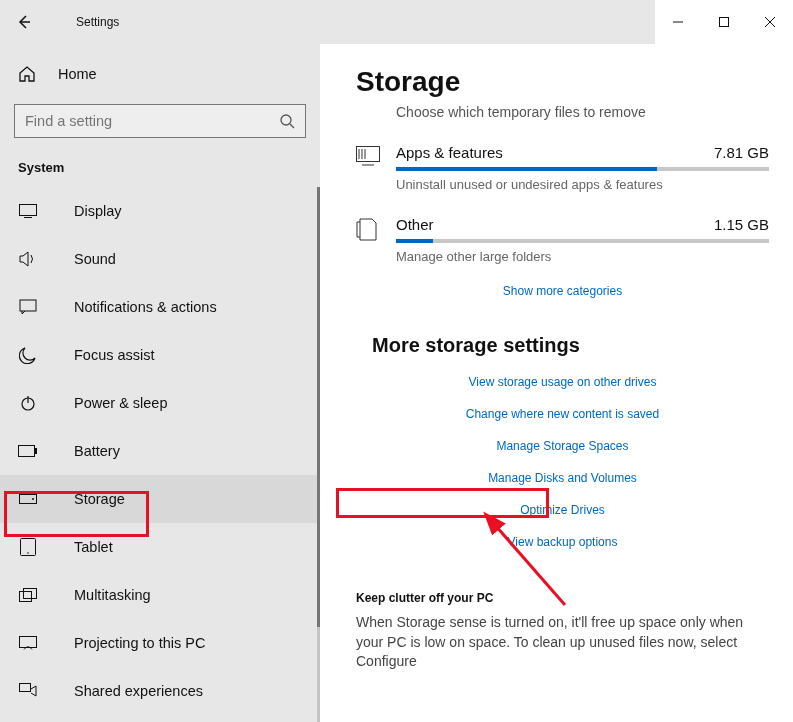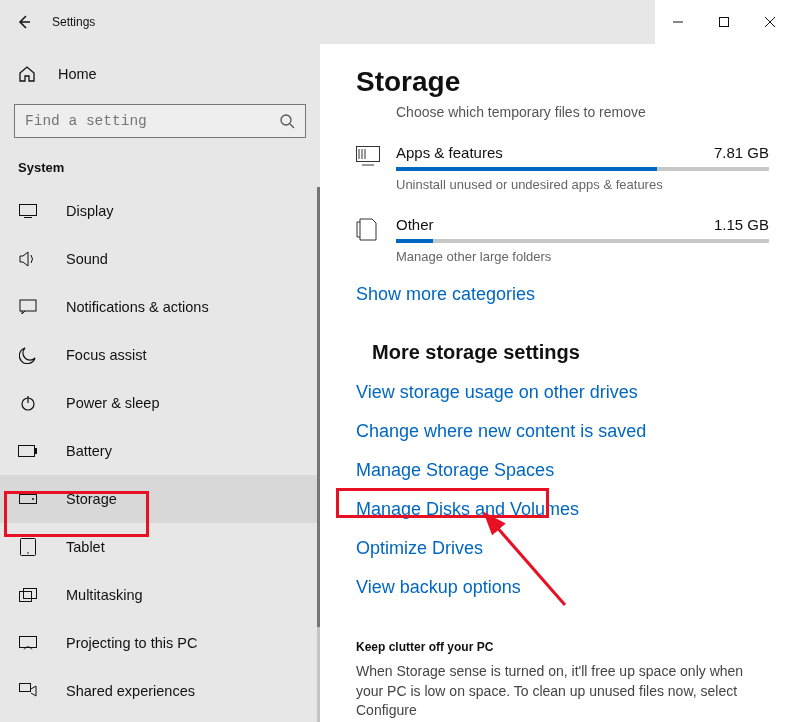--- a/index.html
+++ b/index.html
@@ -1,48 +1,48 @@
 <!DOCTYPE html>
 <html><head>
 <meta charset="utf-8">
 <style>
   * { box-sizing: border-box; margin: 0; padding: 0; font-family: "Segoe UI", sans-serif; }
   body { width: 793px; height: 722px; background: #fff; overflow: hidden; position: relative; }
   .window { display: flex; flex-direction: column; height: 100%; }
-  .titlebar { display: flex; align-items: center; height: 44px; background: #e7e7e7; }
+  .titlebar { display: flex; align-items: center; height: 44px; background: #e7e7e7; gap: 24px; }
   .titlebar .back { width: 48px; display:flex; align-items:center; justify-content:center; height:100%; }
   .titlebar .title { font-size: 12px; color: #111; padding-left: 4px; }
   .winctrls { margin-left: auto; display:flex; }
   .winctrls div { width: 46px; height: 44px; display:flex; align-items:center; justify-content:center; background:#fff; }
   .body { display:flex; flex:1; overflow:hidden; }
   .sidebar { width: 320px; background: #e7e7e7; padding: 10px 0 0 0; display:flex; flex-direction:column; }
   .home-row { display:flex; align-items:center; height: 40px; padding-left: 18px; gap: 22px; font-size: 14.5px; color:#111; }
   .search-wrap { margin: 10px 14px 12px 14px; }
   .search { width: 100%; height: 34px; border: 1px solid #767676; background:#eee; display:flex; align-items:center; padding: 0 10px; }
-  .search input { flex:1; border:none; background:transparent; outline:none; font-size:14.5px; color:#555;font-family:Liberation Mono, monospace; }
+  .search input { flex:1; border:none; background:transparent; outline:none; font-size:14.5px; color:#555; }
   .section-hdr { padding: 10px 0 6px 18px; font-size: 13px; font-weight:600; color:#111; }
   .nav { flex:1; overflow:hidden; margin-top: 6px; }
   .nav-scroll { height: 100%; overflow: hidden; position:relative; }
   .scrolltrack { position:absolute; right:0; top:0; bottom:0; width:3px; background: #c4c4c4; }
   .scrollthumb { position:absolute; right:0; top:0; width:3px; height: 440px; background:#767676; }
-  .nav-item { display:flex; align-items:center; height: 48px; padding-left: 18px; gap: 28px; font-size: 14.5px; color:#111; }
+  .nav-item { display:flex; align-items:center; height: 48px; padding-left: 18px; gap: 36px; font-size: 14.5px; color:#111; }
   .nav-item.active { background: #d8d8d8; }
   .nav-item .ico { width: 20px; display:flex; align-items:center; justify-content:center; }
   .highlight-storage { position:absolute; border: 3px solid #e81123; left: 4px; top: 491px; width: 145px; height: 46px; pointer-events:none; }
   .content { flex:1; background:#fff; padding: 16px 24px 0 36px; overflow:hidden; font-size:14.5px; color:#111; }
   .page-title { font-size: 28px; font-weight: 600; margin-top: 6px; }
   .subtext { font-size: 14px; color:#555; margin-top: 6px; }
   .cat { display:flex; align-items:flex-start; margin-top: 24px; }
   .cat .cico { width: 28px; margin-right: 12px; margin-top:2px; }
   .cat .cbody { flex:1; }
   .cat .crow { display:flex; justify-content:space-between; font-size: 15px; }
   .bar { height: 4px; background:#c7c7c7; margin-top:6px; position:relative; }
   .bar .fill { position:absolute; left:0; top:0; bottom:0; background:#0067c0; }
   .cdesc { font-size: 13px; color:#666; margin-top: 6px; }
-  .link { color: #0067c0; font-size: 18px; display:block; margin-top: 18px; }
+  .link { color: #0067c0; font-size: 12px; display:block; margin-top: 18px; text-align: center; }
   .link.first { margin-top: 20px; }
   .section-title { font-size: 20px; font-weight:600; margin-top: 36px; margin-left: 16px; }
   .highlight-link { position:absolute; border: 3px solid #e81123; left: 336px; top: 488px; width: 213px; height: 30px; pointer-events:none; }
   .arrow { position:absolute; left:465px; top:505px; pointer-events:none; }
   .keep { font-size: 12px; font-weight:600; margin-top: 42px; }
   .keepdesc { font-size: 14px; color:#444; margin-top: 8px; line-height: 1.4; }
 
   svg { display:block; }
 </style>
 </head>

